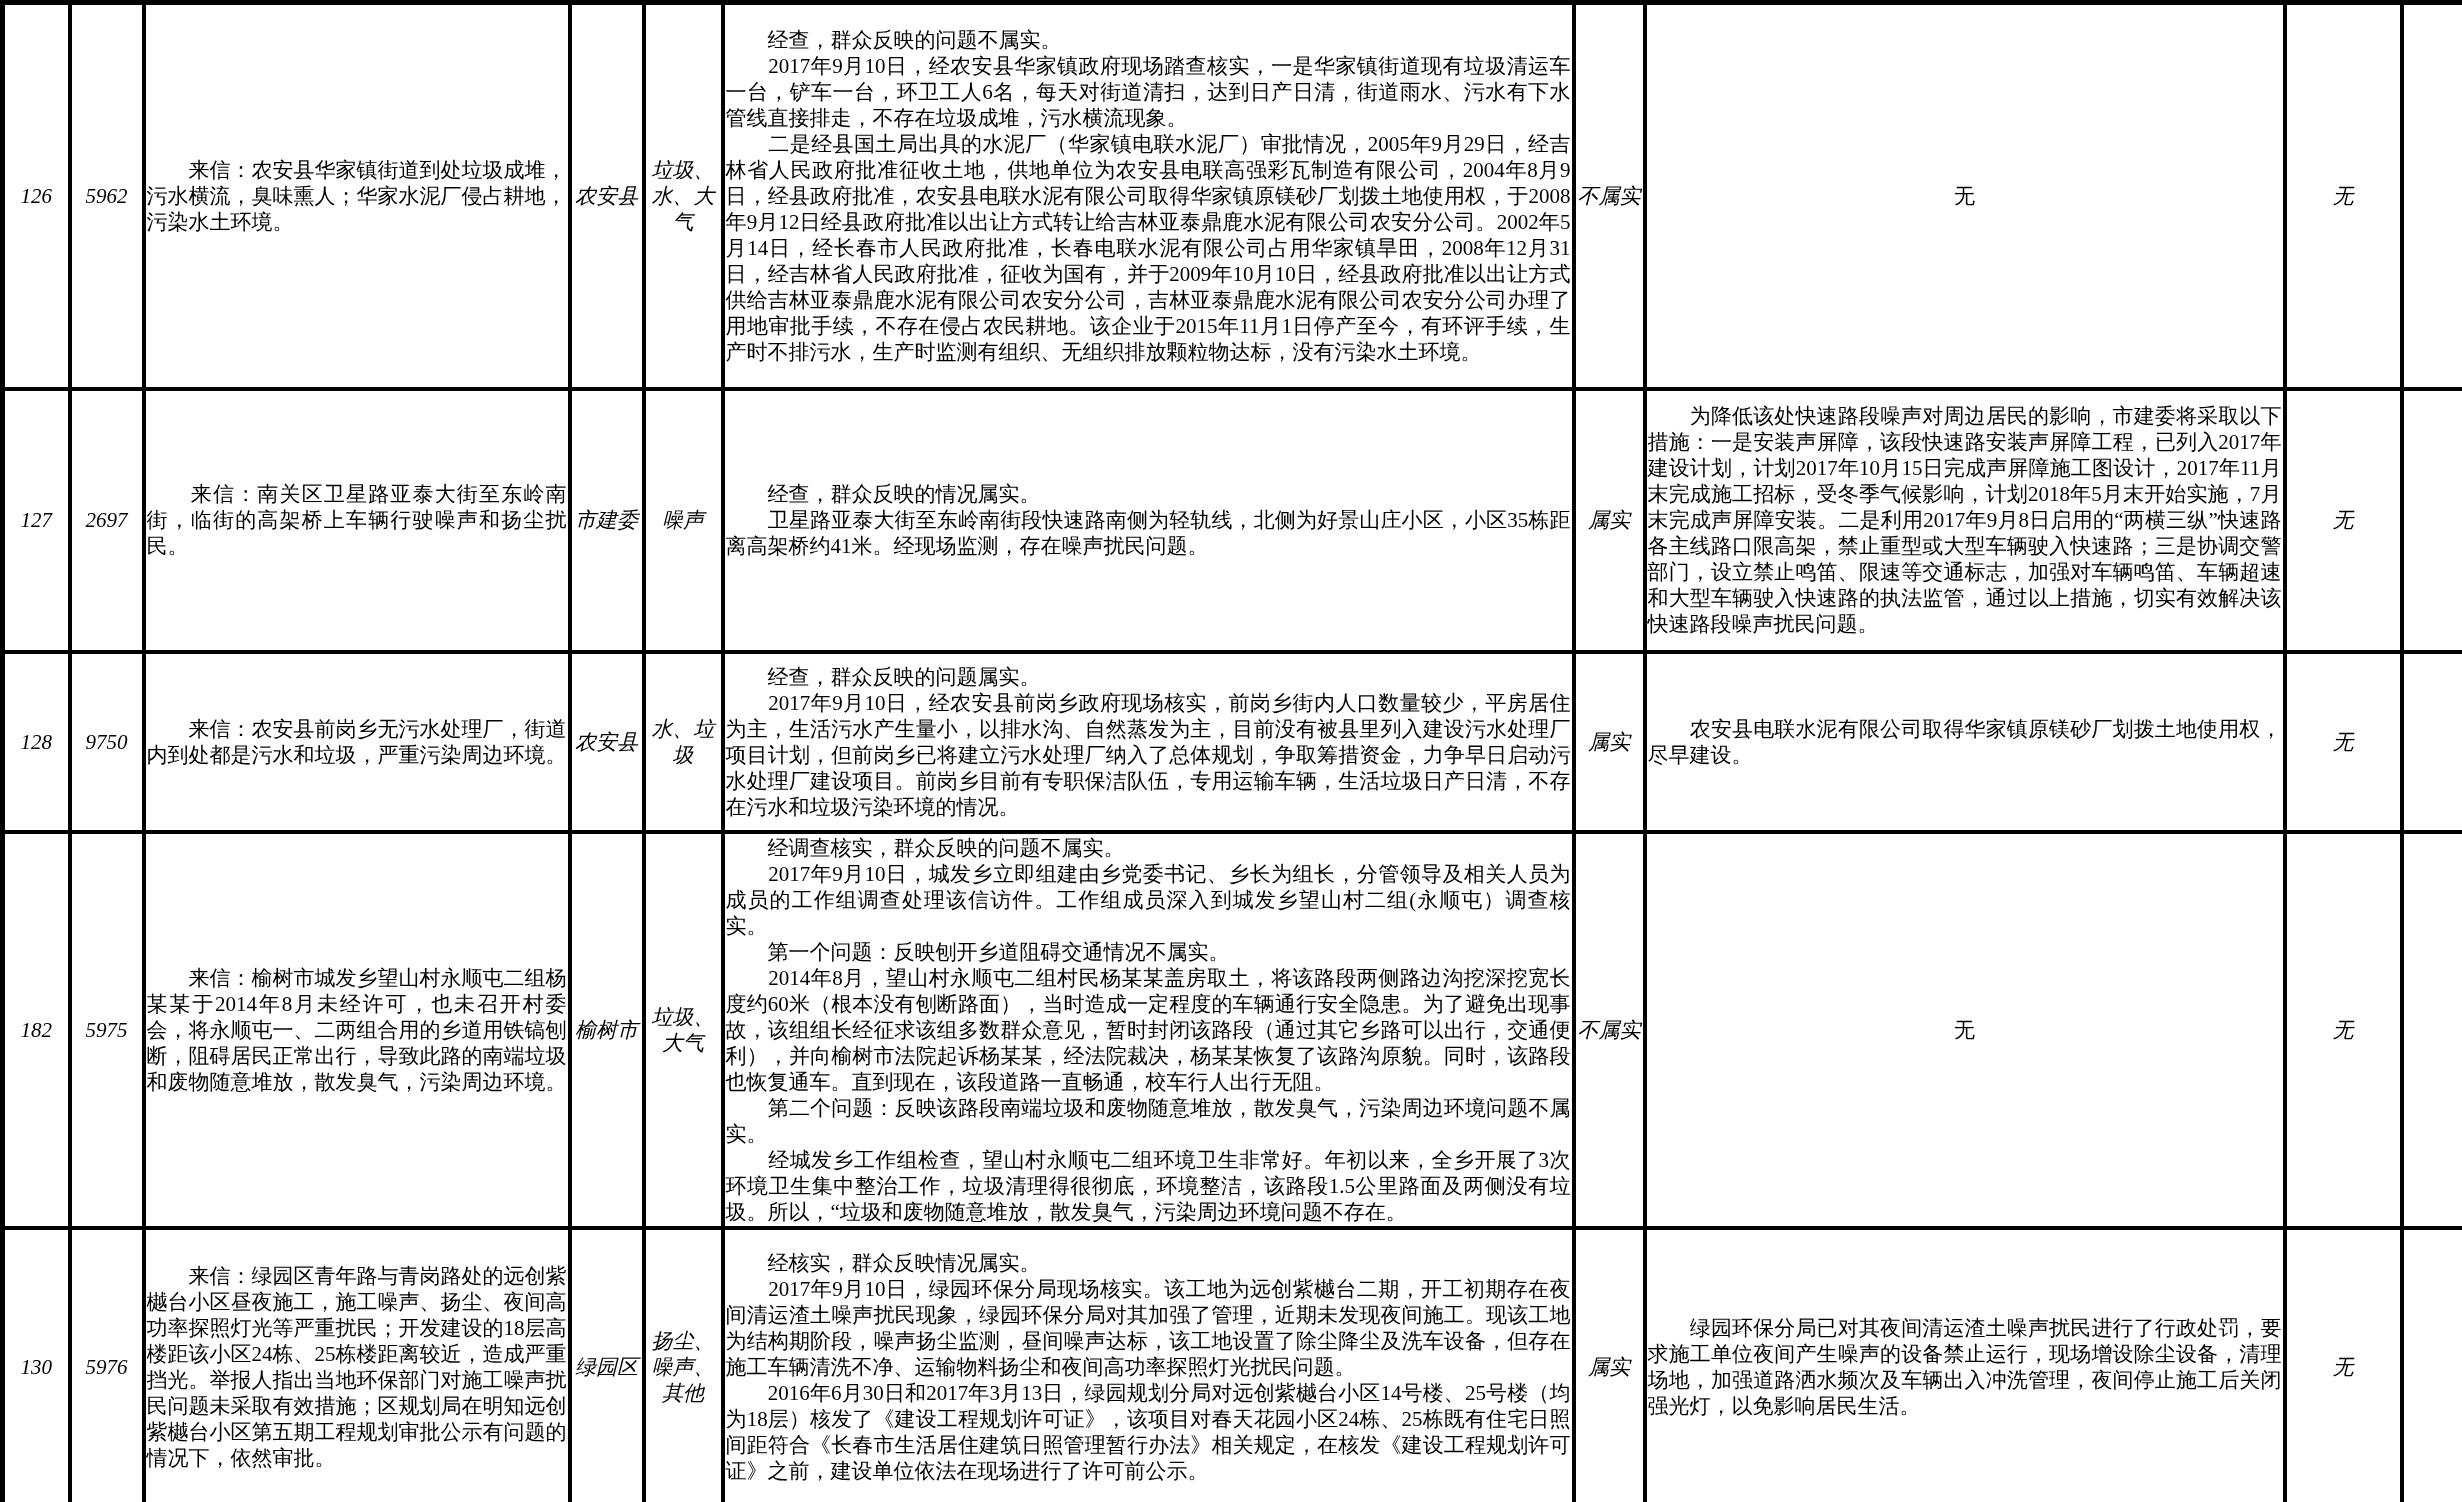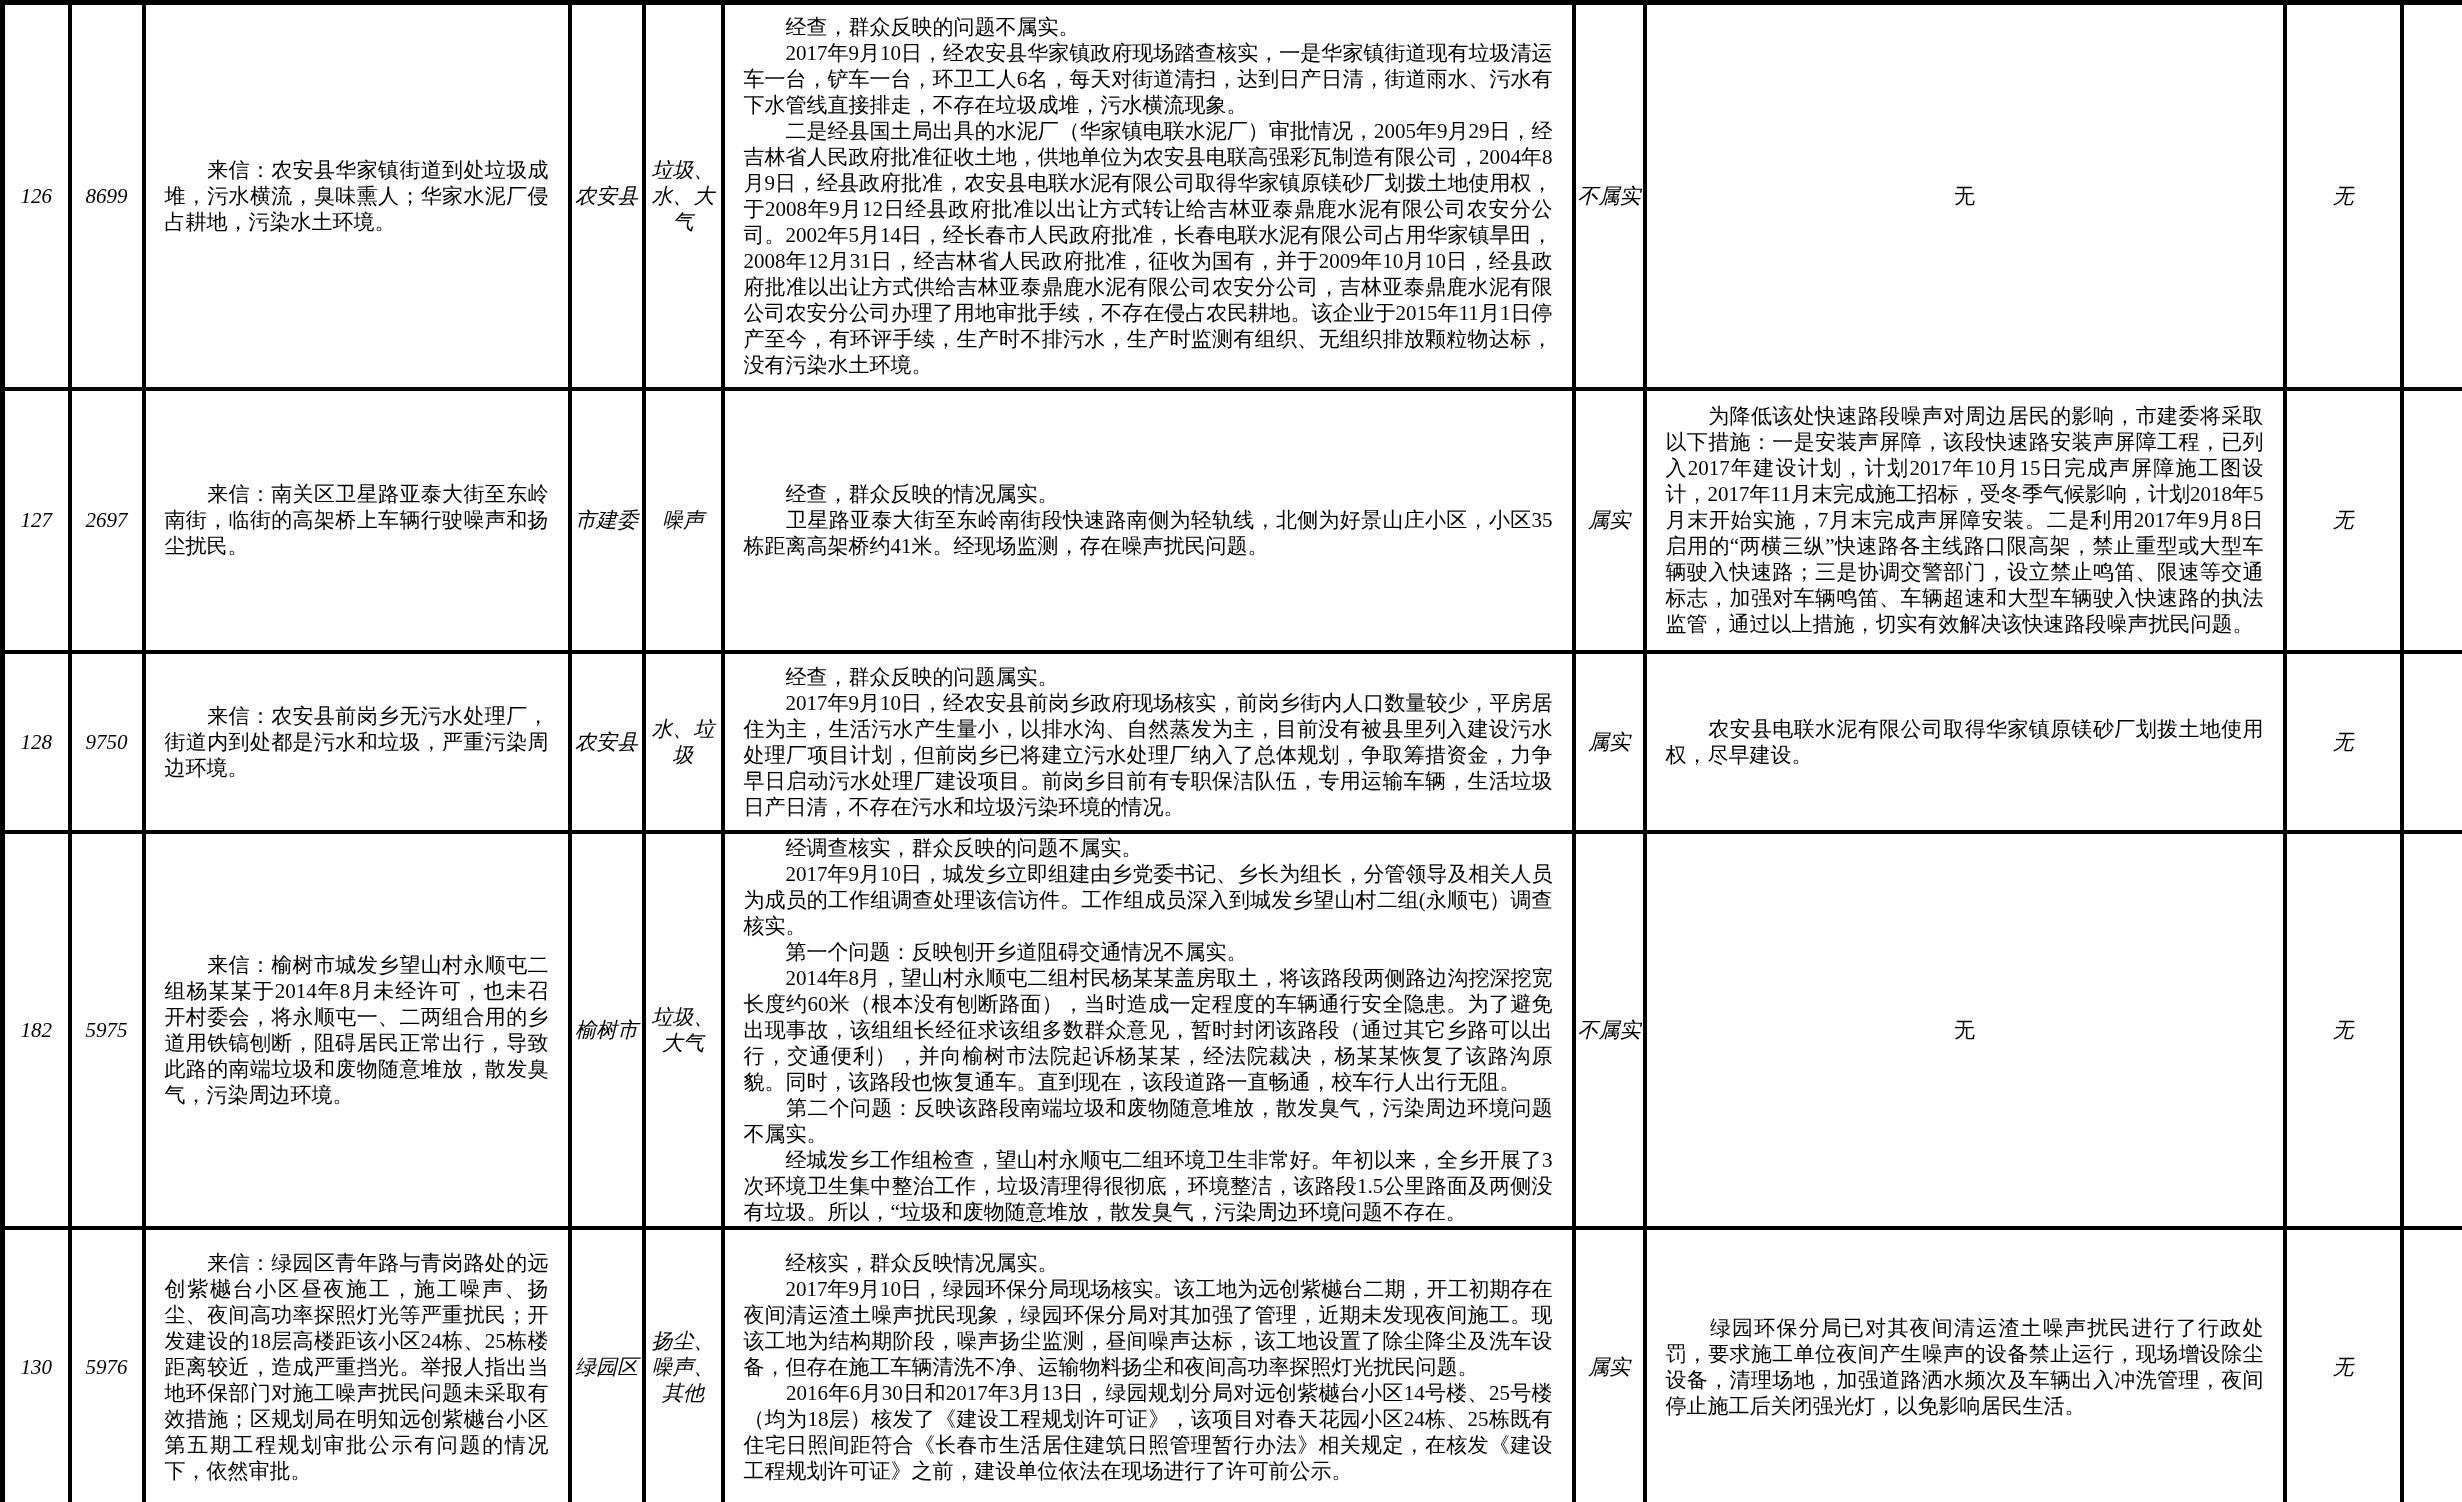--- a/index.html
+++ b/index.html
@@ -14,21 +14,21 @@
     border: 5.2px solid #000;
     font-family: "Liberation Serif", "DejaVu Serif", serif;
     font-size: 21px;
     color: #000;
     background: #fff;
   }
   td {
     border: 4.1px solid #000;
     vertical-align: middle;
     line-height: 26px;
-    padding: 1px 19px;
+    padding: 1px 1px;
     overflow: hidden;
   }
   td.center {
     text-align: center;
     padding: 1px 1px;
     font-style: italic;
   }
   td.long {
     text-align: justify;
     white-space: pre-wrap;
@@ -55,21 +55,21 @@
       <col style="width:79px">
       <col style="width:851px">
     <col style="width:71px">
       <col style="width:640px">
       <col style="width:117px">
     <col style="width:63px">
   </colgroup>
   <tbody>
     <tr class="r1">
       <td class="center">126</td>
-      <td class="center">8699</td>
+      <td class="center">5962</td>
       <td class="long">　　来信：农安县华家镇街道到处垃圾成堆，污水横流，臭味熏人；华家水泥厂侵占耕地，污染水土环境。</td>
       <td class="center">农安县</td>
       <td class="center">垃圾、水、大气</td>
       <td class="long">　　经查，群众反映的问题不属实。
 　　2017年9月10日，经农安县华家镇政府现场踏查核实，一是华家镇街道现有垃圾清运车一台，铲车一台，环卫工人6名，每天对街道清扫，达到日产日清，街道雨水、污水有下水管线直接排走，不存在垃圾成堆，污水横流现象。
 　　二是经县国土局出具的水泥厂（华家镇电联水泥厂）审批情况，2005年9月29日，经吉林省人民政府批准征收土地，供地单位为农安县电联高强彩瓦制造有限公司，2004年8月9日，经县政府批准，农安县电联水泥有限公司取得华家镇原镁砂厂划拨土地使用权，于2008年9月12日经县政府批准以出让方式转让给吉林亚泰鼎鹿水泥有限公司农安分公司。2002年5月14日，经长春市人民政府批准，长春电联水泥有限公司占用华家镇旱田，2008年12月31日，经吉林省人民政府批准，征收为国有，并于2009年10月10日，经县政府批准以出让方式供给吉林亚泰鼎鹿水泥有限公司农安分公司，吉林亚泰鼎鹿水泥有限公司农安分公司办理了用地审批手续，不存在侵占农民耕地。该企业于2015年11月1日停产至今，有环评手续，生产时不排污水，生产时监测有组织、无组织排放颗粒物达标，没有污染水土环境。</td>
       <td class="center">不属实</td>
       <td class="long" data-align="center">无</td>
       <td class="center">无</td>
       <td class="center"></td>

